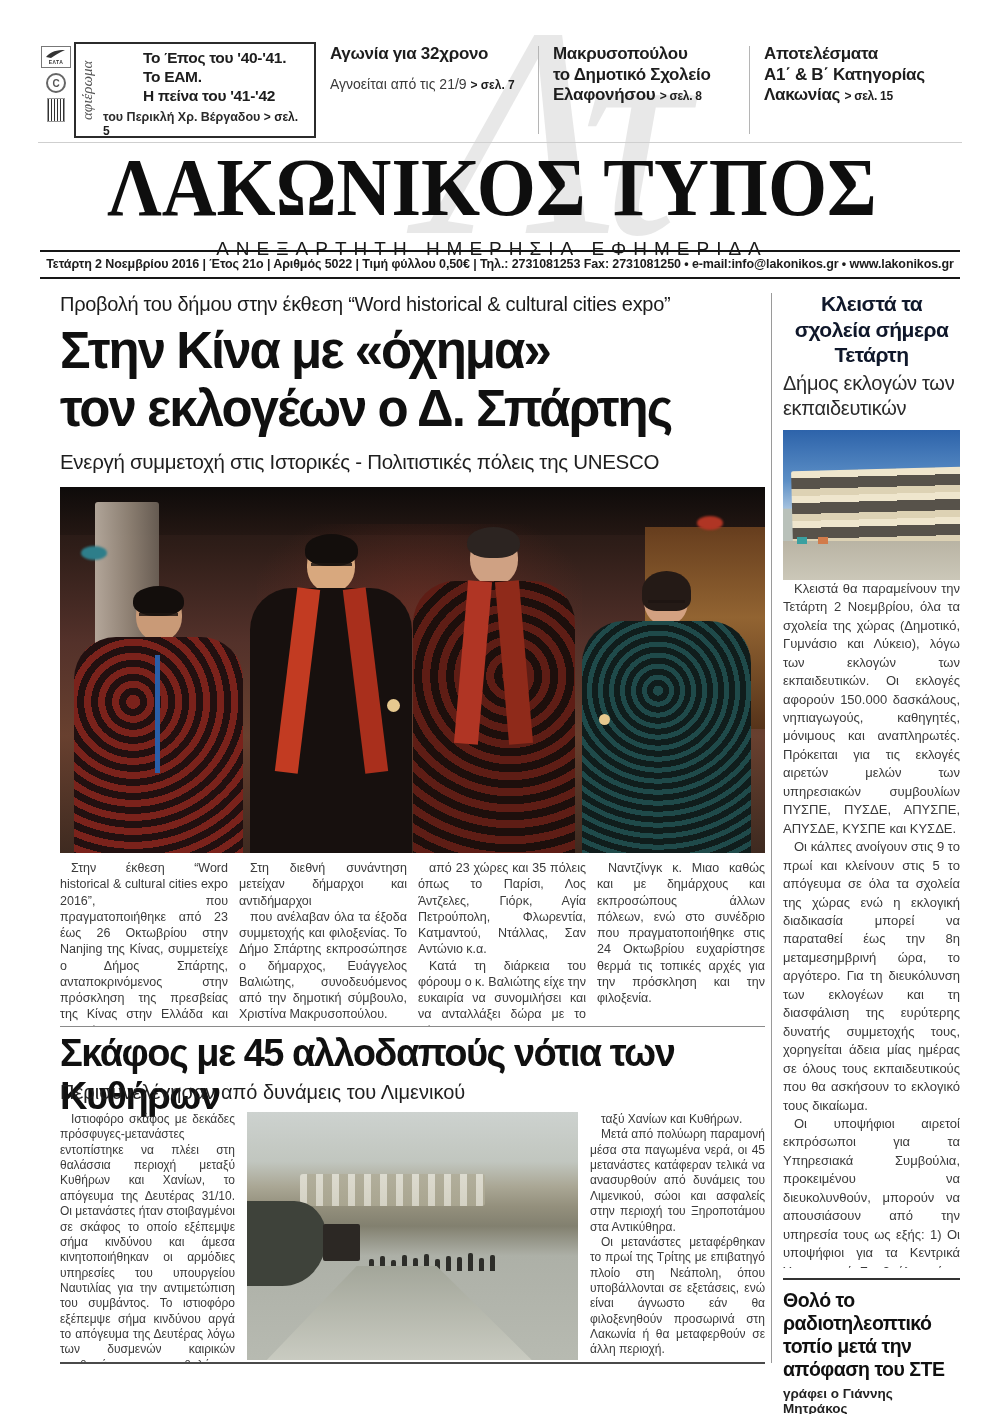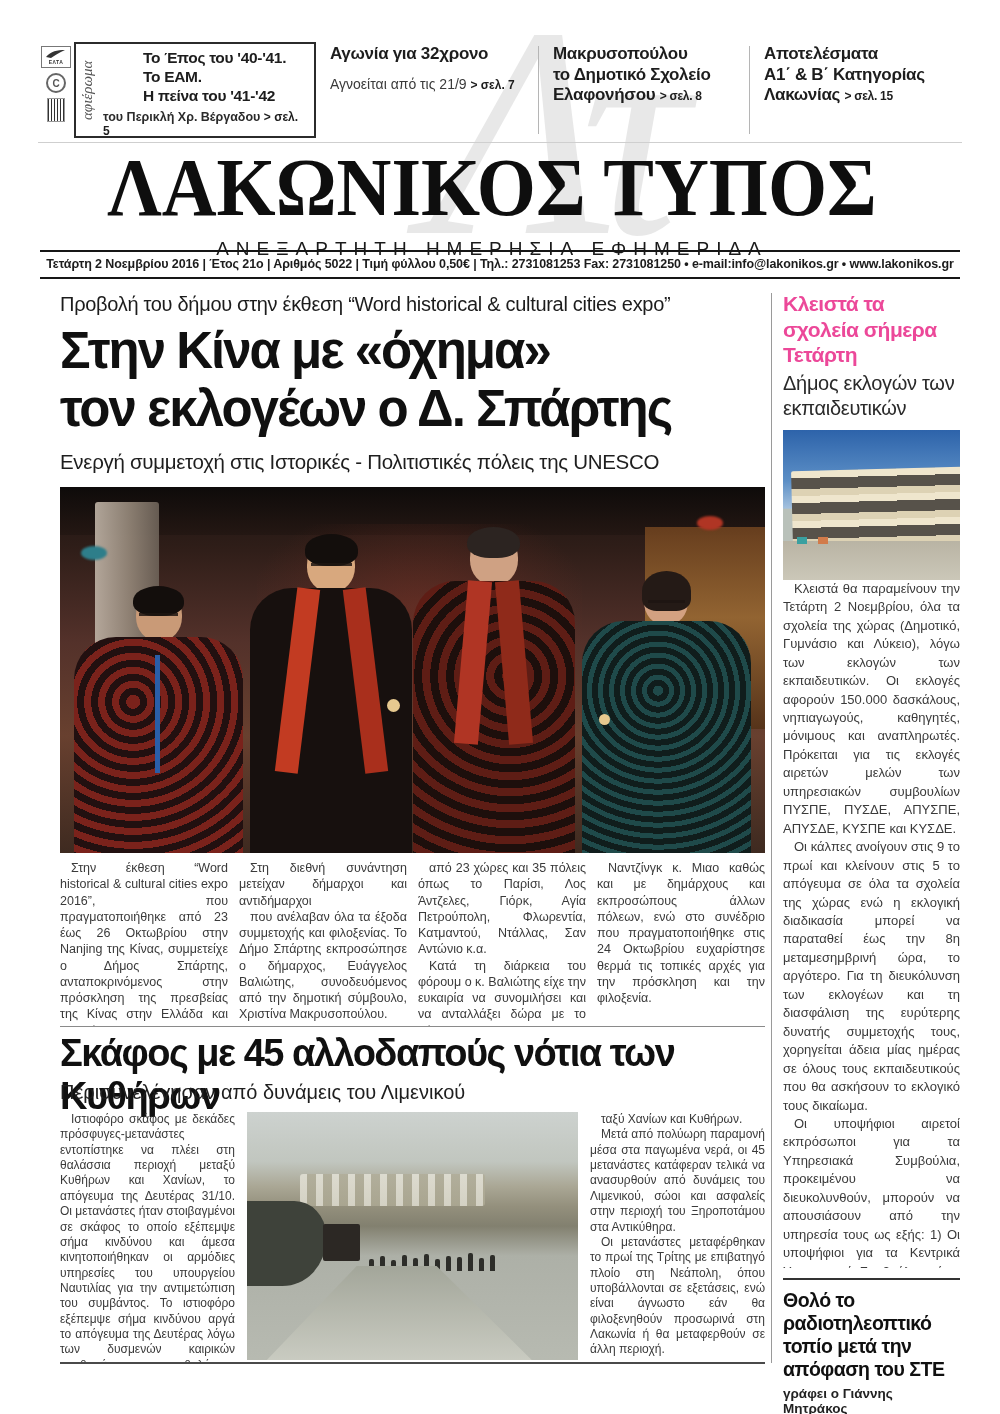--- a/index.html
+++ b/index.html
@@ -80,21 +80,21 @@
   .article-divider { position:absolute; left:60px; top:1026px; width:705px; height:1px; background:#8a8a8a; }
   .headline2 { position:absolute; left:60px; top:1032px; width:710px; font-size:38px; font-weight:bold; color:#101010; letter-spacing:-1.5px; z-index:1; }
   .subhead2 { position:absolute; left:60px; top:1081px; width:705px; font-size:20px; color:#1e1e1e; z-index:1; }
   .second-cols { position:absolute; left:60px; top:1112px; width:705px; height:250px; display:flex; gap:12px; font-size:12px; line-height:1.28; color:#3a3a3a; z-index:1; }
   .second-cols .scol { width:177px; text-align:justify; overflow:hidden; }
   .second-cols .photo-pier { width:331px; height:248px; flex:0 0 331px; }
   .bottom-rule { position:absolute; left:60px; top:1362px; width:705px; height:2px; background:#4a4a4a; }
   
   .v-divider { position:absolute; left:771px; top:293px; width:1px; height:1070px; background:#9a9a9a; }
   .sidebar { position:absolute; left:783px; top:291px; width:177px; z-index:1; }
-  .sb-headline { font-size:21px; font-weight:bold; color:#ec4899; line-height:1.22; letter-spacing:-.5px; }
+  .sb-headline { font-size:21px; font-weight:bold; color:#0f172a; line-height:1.22; letter-spacing:-.5px;text-align:center; }
   .sb-subhead { font-size:20px; color:#2a2a2a; line-height:1.25; margin-top:3px; letter-spacing:-.3px; }
   .sb-body { font-size:13px; line-height:1.42; text-align:justify; color:#3a3a3a; max-height:688px; overflow:hidden; }
   .sb-body p + p { margin-top:0; }
   .sb-divider { margin:10px 0 9px 0; height:2px; background:#333; }
   .sb-promo-title { font-size:19.5px; font-weight:bold; color:#101010; line-height:1.18; letter-spacing:-.5px; }
   .sb-promo-byline { margin-top:5px; font-size:13.5px; font-weight:bold; color:#222; }
 </style>
 </head>
 <body>
 

